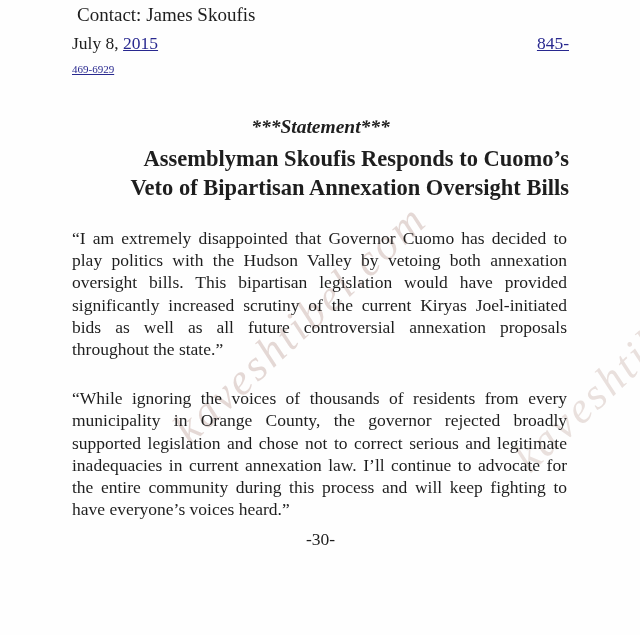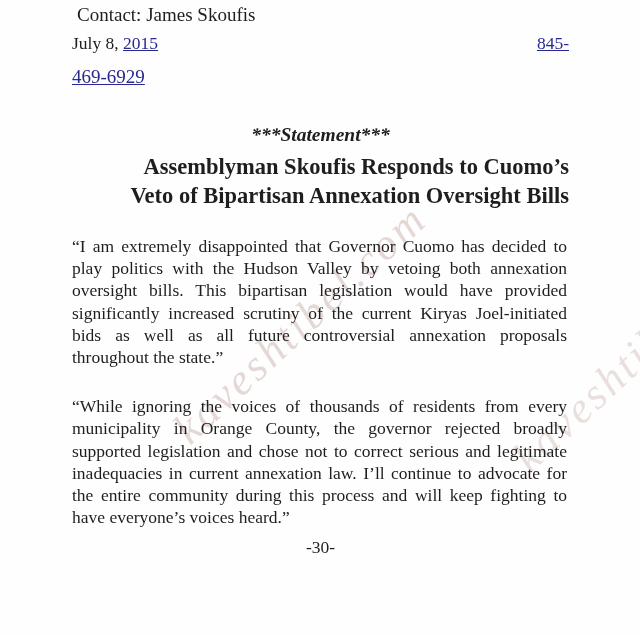--- a/index.html
+++ b/index.html
@@ -26,21 +26,21 @@
     line-height: 30px;
     padding-left: 5px;
   }
   .daterow {
     font-size: 17.5px;
     line-height: 26px;
     display: flex;
     justify-content: space-between;
     align-items: baseline;
   }
-  .phone2 { font-size: 19px; line-height: 26px; margin-top: 8px; }
+  .phone2 { font-size: 11px; line-height: 26px; }
   a.link {
     color: #28288f;
     text-decoration: underline;
     cursor: pointer;
     text-align: right;
   }
   .stmt {
     margin-top: 32px;
     text-align: center;
     font-weight: bold;

